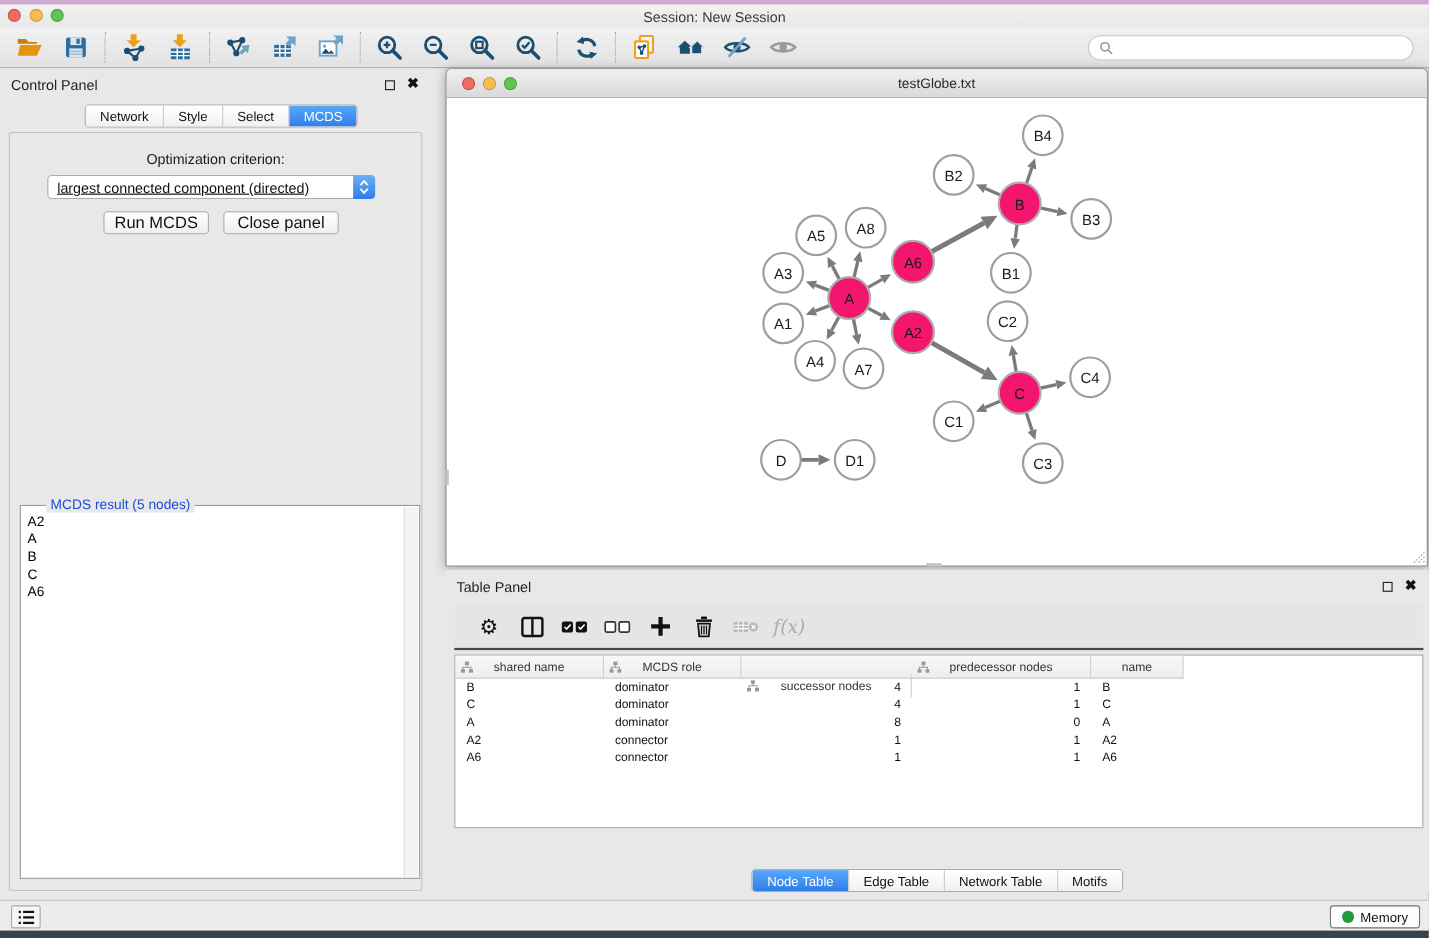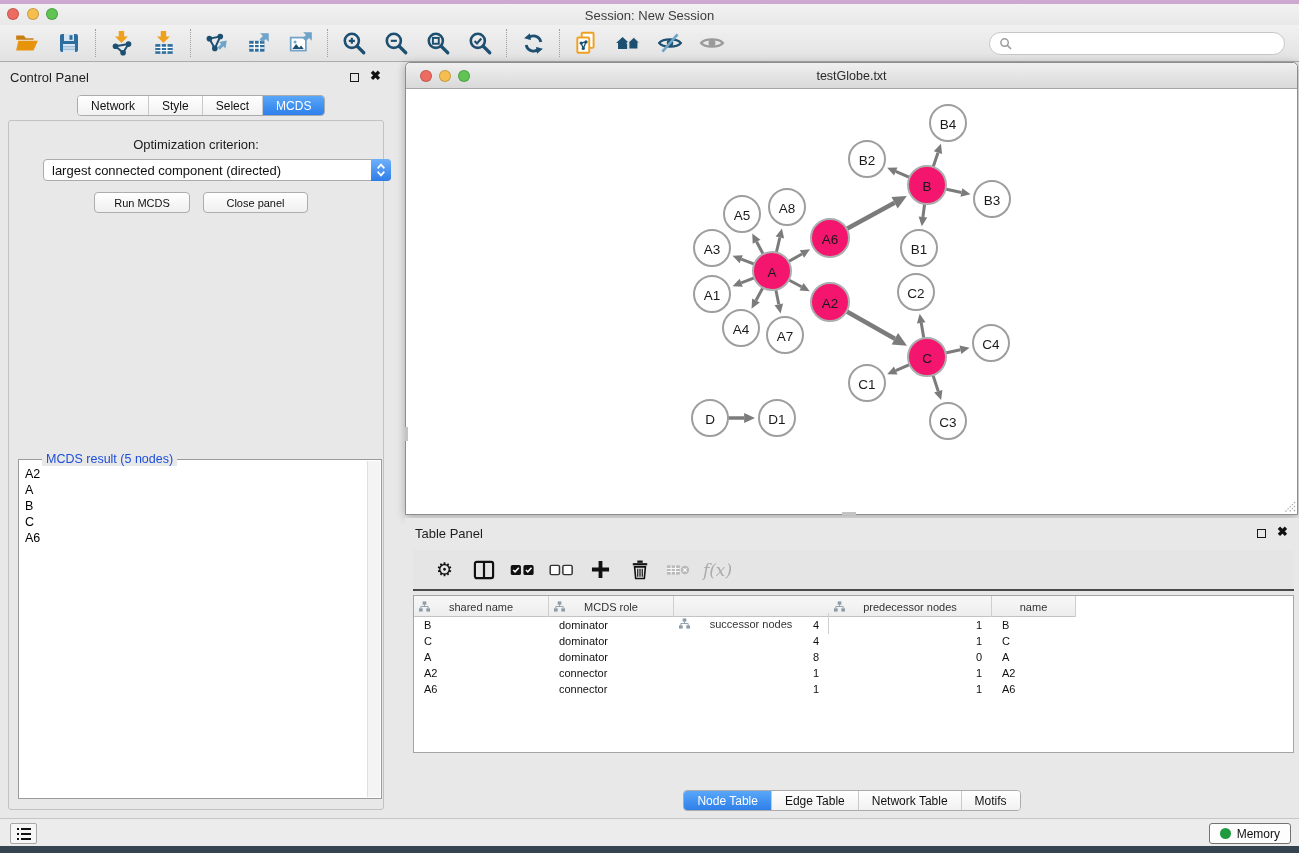--- a/index.html
+++ b/index.html
@@ -36,27 +36,27 @@
   .seg { display:flex; border:1px solid #ABABAB; border-radius:4px; overflow:hidden;
          background:#fff; height:21px; width:max-content; }
   .seg-tab { font-size:12px; line-height:20px; padding:0 13px; color:#111; border-left:1px solid #C9C9C9;
              background:linear-gradient(#FFFFFF,#F1F1F1); white-space:nowrap; }
   .seg-tab:first-child { border-left:none; }
   .seg-tab.active { background:linear-gradient(#59A7F9,#2E7FEA); color:#fff; }
   #control-tabs { position:absolute; left:77px; top:33px; }
   .cp-body { position:absolute; left:8px; top:58px; width:376px; height:690px;
              border:1px solid #C2C2C2; border-radius:3px; background:#E8E8E8; }
   .opt-label { position:absolute; left:0; top:16px; width:100%; text-align:center; font-size:13px; color:#1A1A1A; }
-  .dropdown { position:absolute; left:34px; top:38px; width:348px; height:22px; background:#fff;
-              border:1px solid #ABABAB; border-radius:4px; display:flex; align-items:center; }
+  .dropdown { position:absolute; left:34px; top:38px; width:298px; height:22px; background:#fff;
+              border:1px solid #ABABAB; border-radius:4px; display:flex; align-items:center;text-decoration:underline; }
   .dropdown .val { flex:1; font-size:13px; color:#111; padding:0 8px; white-space:nowrap; }
   .stepper { width:20px; height:22px; margin:-1px -1px -1px 0; border-radius:0 4px 4px 0;
              background:linear-gradient(#6EB1F9,#2E7CE8); display:flex; align-items:center; justify-content:center; }
   .btn { position:absolute; height:21px; border:1px solid #ADADAD; border-radius:4px;
-         background:linear-gradient(#FFFFFF,#EFEFEF); font-size:11px; color:#111;
+         background:linear-gradient(#FFFFFF,#EFEFEF); font-size:15px; color:#111;
          display:flex; align-items:center; justify-content:center; }
   .result-box { position:absolute; left:9px; top:338px; width:364px; height:340px;
                 border:1px solid #9A9A9A; background:#fff; }
   .result-label { position:absolute; top:-8px; left:23px; background:#E8E8E8; padding:0 4px;
                   font-size:12.5px; color:#1d4ed8; }
   .result-list { padding:6px 0 0 6px; font-size:12.5px; line-height:16px; color:#000; }
   .result-scroll { position:absolute; right:1px; top:1px; bottom:1px; width:13px;
                    background:#F4F4F4; border-left:1px solid #DFDFDF; }
 
   

